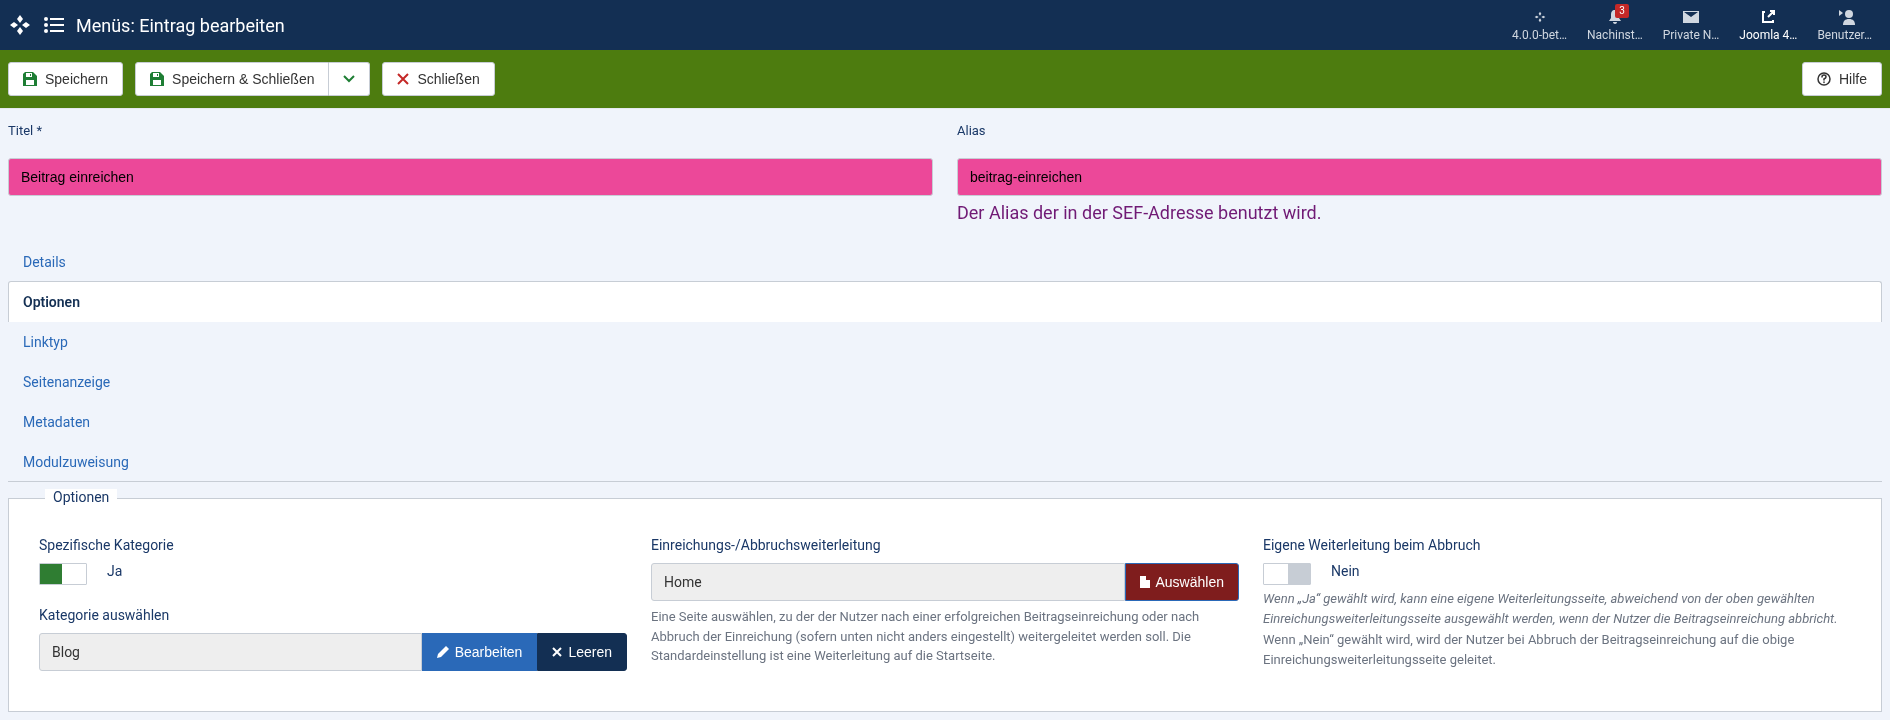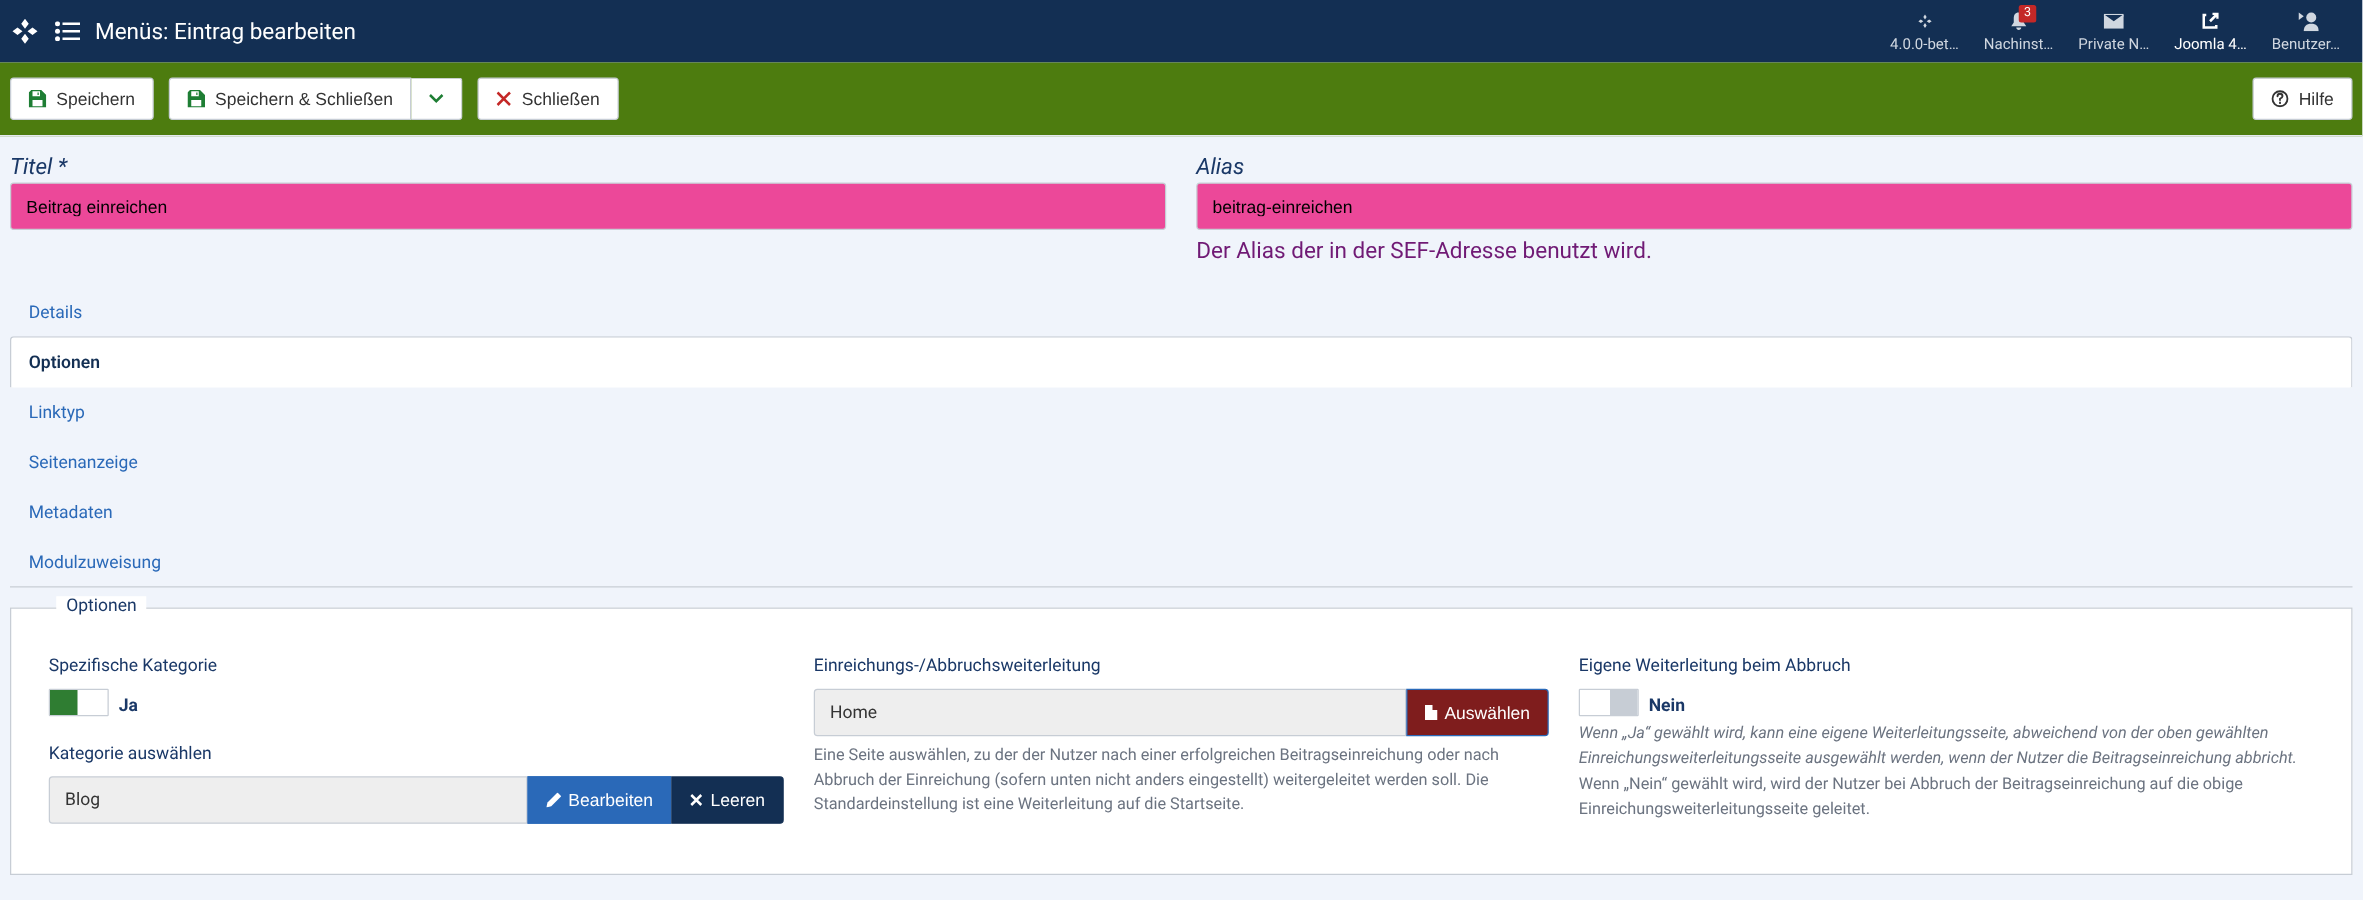--- a/index.html
+++ b/index.html
@@ -23,40 +23,40 @@
     .btn-group .btn:first-child { border-radius: 3px 0 0 3px; }
     .btn-group .btn:last-child { border-radius: 0 3px 3px 0; border-left: none; }
     .toolbar-spacer { flex: 1; }
     .icon-save { color: #1e7e34; }
     .icon-close { color: #c42827; }
     .icon-chevron { color: #1e7e34; }
     
     
     .title-area { padding: 14px 8px 18px 8px; display: flex; gap: 24px; }
     .field-col { flex: 1; }
-    .field-label { color: #1a3867; font-size: 18px; margin-bottom: 2px; display: block; font-style: italic; }
+    .field-label { color: #1a3867; font-size: 13px; margin-bottom: 20px; display: block; }
     .text-input { width: 100%; padding: 10px 12px; border: 1px solid #c7cdd5; border-radius: 3px; font-size: 14px; background: #ec4899; }
     .field-hint { color: #701a75; font-size: 18px; margin-top: 6px; }
     
     
     .tabs-container { padding: 0 8px; }
     .tabs { display: flex; border-bottom: 1px solid #c7cdd5; flex-direction: column; }
     .tab { padding: 12px 14px; color: #2a69b8; cursor: pointer; border: 1px solid transparent; border-bottom: none; font-size: 14px; margin-bottom: -1px; }
     .tab.active { color: #132f53; font-weight: 600; border-color: #c7cdd5; background: #fff; border-radius: 3px 3px 0 0; }
     
     
     .fieldset-wrap { margin-top: 16px; border: 1px solid #c7cdd5; padding: 30px 30px 40px 30px; position: relative; background: #fff; }
     .legend { position: absolute; top: -10px; left: 36px; background: #fff; padding: 0 8px; color: #1a3867; font-size: 14px; }
     
     .option-grid { display: flex; gap: 24px; }
     .option-col { flex: 1; }
     
     .opt-label { color: #1a3867; font-size: 14px; margin-bottom: 10px; display: block; margin-top: 8px; }
     
-    .toggle-wrap { display: flex; align-items: flex-end; gap: 8px; font-weight: bold; }
+    .toggle-wrap { display: flex; align-items: flex-start; gap: 20px; }
     .toggle { width: 48px; height: 22px; border-radius: 1px; background: #fff; position: relative; border: 1px solid #c7cdd5; cursor: pointer; }
     .toggle.on { background: #fff; }
     .toggle-knob { position: absolute; width: 22px; height: 20px; top: 0; left: 0; transition: left 0.15s; }
     .toggle.on .toggle-knob { background: #2f7d32; left: 0; }
     .toggle.off .toggle-knob { background: #c7cdd5; left: 24px; }
     .toggle-label { color: #1a3867; font-size: 14px; }
     
     .select-group { display: flex; margin-top: 0; }
     .select-display { flex: 1; background: #eee; border: 1px solid #c7cdd5; padding: 10px 12px; color: #333; border-radius: 3px 0 0 3px; }
     .btn-select { background: #7f1d1d; color: #fff; border: 1px solid #2a69b8; padding: 10px 14px; font-size: 14px; cursor: pointer; display: flex; align-items: center; gap: 6px; border-radius: 0 3px 3px 0; }

